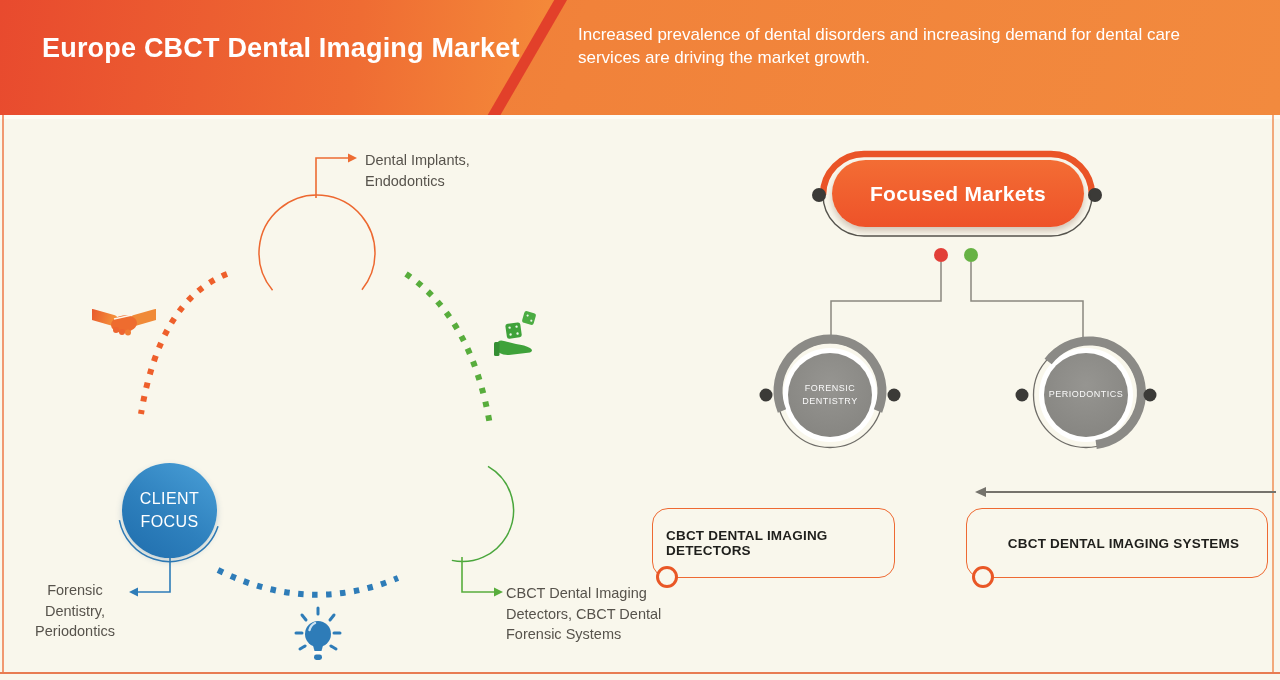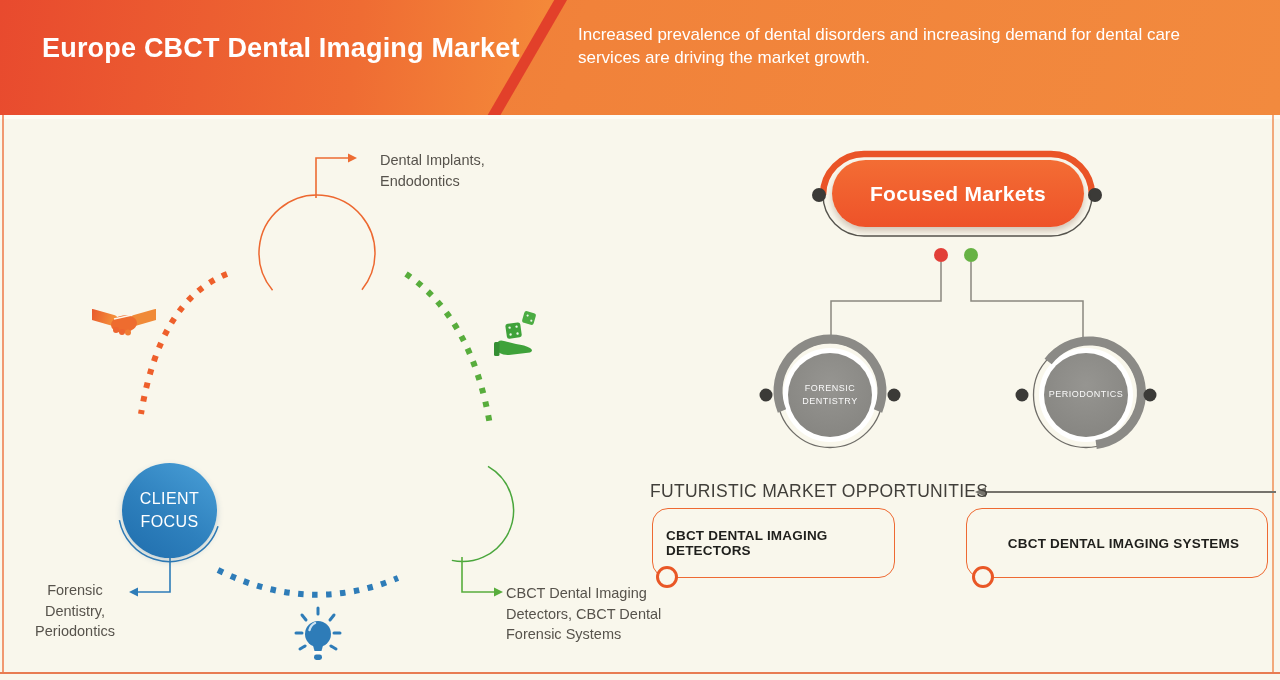--- a/index.html
+++ b/index.html
@@ -37,21 +37,21 @@
   #bub-cf { left:122px; top:463px; width:95px; height:95px; font-size:16px;
             background:linear-gradient(215deg,#4aa0d8 0%,#2e80bd 55%,#1f6dac 100%);
             box-shadow:0 3px 6px rgba(40,90,140,.25); }
   #bub-hb { left:415px; top:463px; width:95px; height:95px; font-size:16px;
             background:linear-gradient(200deg,#7cc64b 0%,#4aa83c 58%,#2f9434 100%);
             box-shadow:0 3px 6px rgba(50,120,50,.25); }
   .bubble span { display:block; }
 
   
   .callout { position:absolute; color:#57534c; font-size:14.5px; line-height:1.42; z-index:3; }
-  #co-cp { left:380px; top:150px; text-align:left; }
+  #co-cp { left:365px; top:150px; text-align:left; }
   #co-cf { left:22px; top:580px; width:106px; text-align:center; }
   #co-hb { left:506px; top:583px; width:170px; text-align:left; }
   .callout span { display:block; }
 
   
   .icon { position:absolute; z-index:3; }
   #ic-handshake { left:92px;  top:299px; }
   #ic-dice      { left:494px; top:310px; }
   #ic-bulb      { left:294px; top:606px; }
 
@@ -224,21 +224,20 @@
     <span>Focused Markets</span>
   </div>
   <div class="gn-label" id="gn-label-1">
     <span>FORENSIC</span>
     <span>DENTISTRY</span>
   </div>
   <div class="gn-label" id="gn-label-2">
     <span>PERIODONTICS</span>
   </div>
 
-  <div id="fut-heading">FUTURISTIC MARKET OPPORTUNITIES</div>
   <div class="opp-box" id="opp-1">
     <span>CBCT DENTAL IMAGING DETECTORS</span>
   </div>
   <div class="opp-box" id="opp-2">
     <span>CBCT DENTAL IMAGING SYSTEMS</span>
   </div>
   <div class="opp-dot" id="opp-dot-1"></div>
   <div class="opp-dot" id="opp-dot-2"></div>
 
 </div>

